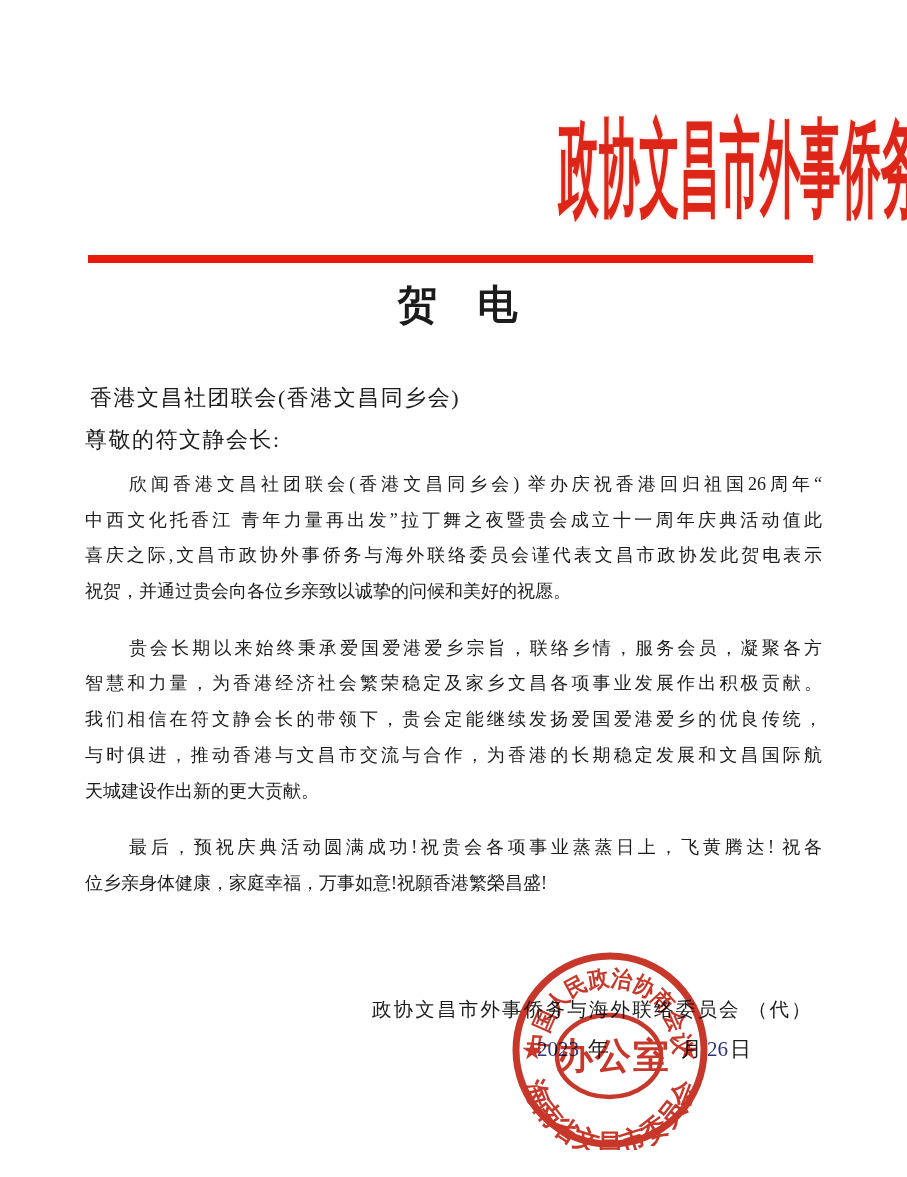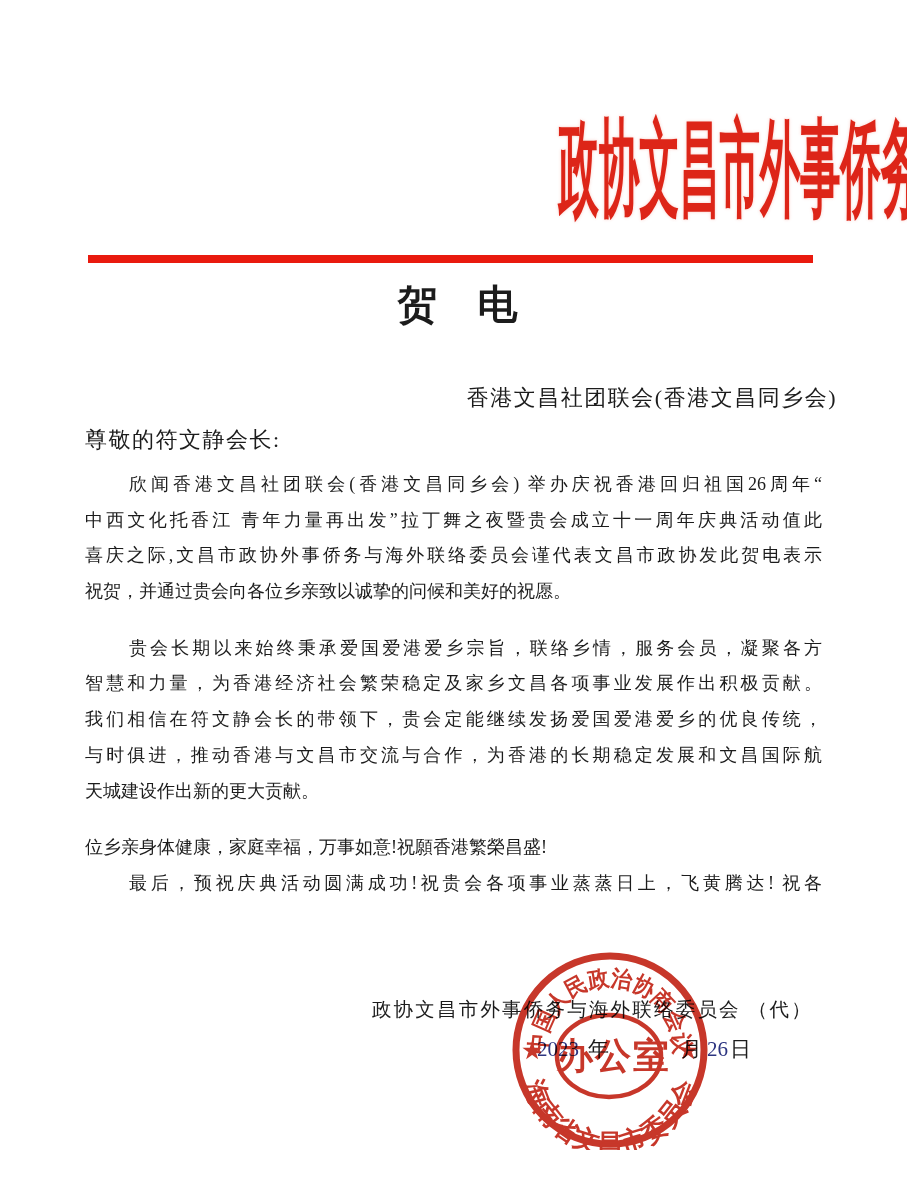--- a/index.html
+++ b/index.html
@@ -36,22 +36,22 @@
   .red-rule{
     position:absolute;top:255px;left:88px;width:725px;height:8px;
     background:var(--rule-red);
   }
   .doc-title{
     position:absolute;top:283px;left:4px;width:907px;
     text-align:center;font-size:40px;line-height:44px;font-weight:bold;
   }
   
   .recipient{
-    position:absolute;top:385px;left:77px;width:760px;
-    font-size:22px;line-height:26px;letter-spacing:1.5px;text-align:right;
+    position:absolute;top:385px;left:90px;width:760px;
+    font-size:22px;line-height:26px;letter-spacing:1.5px;
   }
   .salutation{
     position:absolute;top:427px;left:85px;width:760px;
     font-size:22px;line-height:26px;letter-spacing:1.5px;
   }
   .body-text{
     position:absolute;top:467px;left:85px;width:737px;
     font-size:18px;
   }
   .para + .para{margin-top:21px;}
@@ -116,22 +116,22 @@
       <div class="line">祝贺，并通过贵会向各位乡亲致以诚挚的问候和美好的祝愿。</div>
     </div>
     <div class="para">
       <div class="line indent j">贵会长期以来始终秉承爱国爱港爱乡宗旨，联络乡情，服务会员，凝聚各方</div>
       <div class="line j">智慧和力量，为香港经济社会繁荣稳定及家乡文昌各项事业发展作出积极贡献。</div>
       <div class="line j">我们相信在符文静会长的带领下，贵会定能继续发扬爱国爱港爱乡的优良传统，</div>
       <div class="line j">与时俱进，推动香港与文昌市交流与合作，为香港的长期稳定发展和文昌国际航</div>
       <div class="line">天城建设作出新的更大贡献。</div>
     </div>
     <div class="para">
+      <div class="line indent j">最后，预祝庆典活动圆满成功!祝贵会各项事业蒸蒸日上，飞黄腾达! 祝各</div>
       <div class="line">位乡亲身体健康，家庭幸福，万事如意!祝願香港繁榮昌盛!</div>
-      <div class="line indent j">最后，预祝庆典活动圆满成功!祝贵会各项事业蒸蒸日上，飞黄腾达! 祝各</div>
     </div>
   </div>
 
   <div class="signature">政协文昌市外事侨务与海外联络委员会 （代）</div>
 
   <div class="date-line">
     <span class="num year-num">2023</span><span class="year-label">年</span><span class="num month-num"></span><span class="month-label">月</span><span class="num day-num">26</span><span class="day-label">日</span>
   </div>
 
   <svg class="seal" viewBox="0 0 200 200" xmlns="http://www.w3.org/2000/svg">

